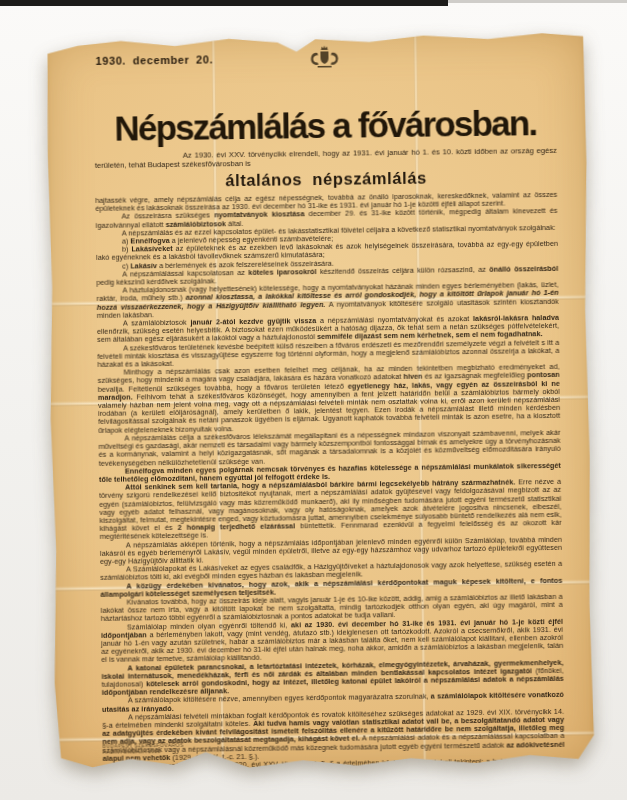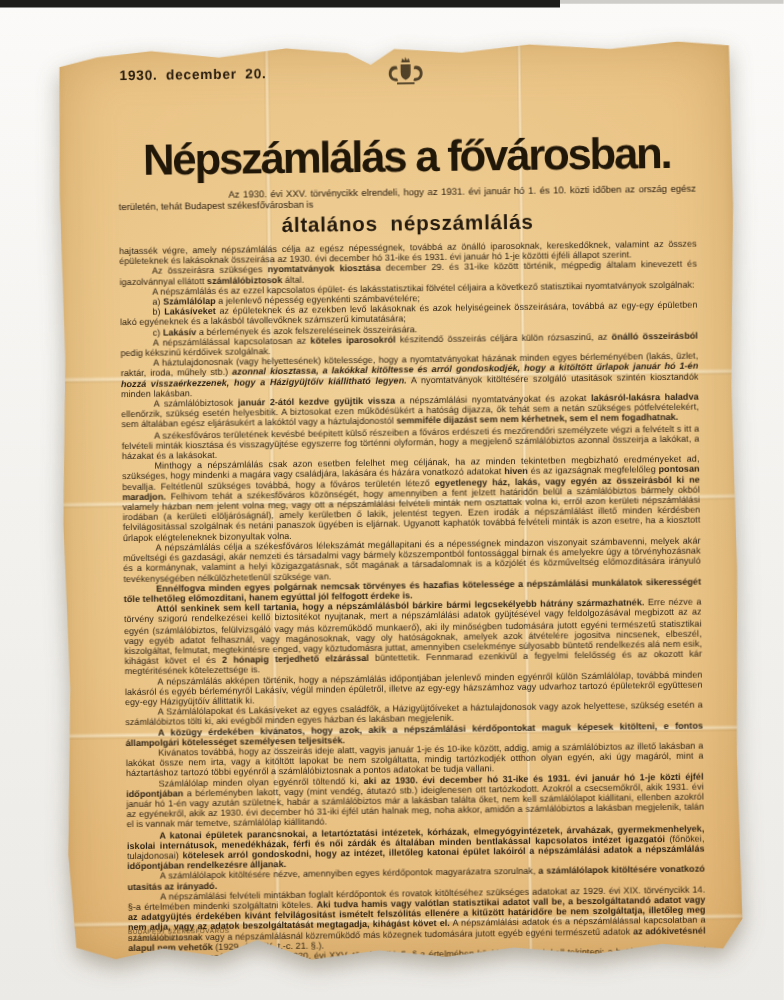--- a/index.html
+++ b/index.html
@@ -78,21 +78,21 @@
       <div class="intro">
           <p class="para"><span>Az 1930. évi XXV. törvénycikk elrendeli, hogy az 1931. évi január hó 1. és 10. közti időben az ország egész területén, tehát Budapest székesfővárosban is</span></p>
         </div>
 
       <div class="subheading">általános népszámlálás</div>
 
       <div class="body">
           <p><span>hajtassék végre, amely népszámlálás célja az egész népességnek, továbbá az önálló iparosoknak, kereskedőknek, valamint az összes épületeknek és lakásoknak összeirása az 1930. évi december hó 31-ike és 1931. évi január hó 1-je közötti éjféli állapot szerint.</span></p>
           <p class="indent"><span>Az összeirásra szükséges </span><span class="b">nyomtatványok kiosztása</span><span> december 29. és 31-ike között történik, mégpedig általam kinevezett és igazolvánnyal ellátott </span><span class="b">számlálóbiztosok</span><span> által.</span></p>
           <p class="indent"><span>A népszámlálás és az ezzel kapcsolatos épület- és lakásstatisztikai fölvétel céljaira a következő statisztikai nyomtatványok szolgálnak:</span></p>
-          <p class="indent"><span>a) </span><span class="b">Számlálólap</span><span> a jelenlevő népesség egyenkénti számbavételére;</span></p>
+          <p class="indent"><span>a) </span><span class="b">Ennélfogva</span><span> a jelenlevő népesség egyenkénti számbavételére;</span></p>
           <p class="indent"><span>b) </span><span class="b">Lakásíveket</span><span> az épületeknek és az ezekben levő lakásoknak és azok helyiségeinek összeirására, továbbá az egy-egy épületben lakó egyéneknek és a lakásból távollevőknek számszerű kimutatására;</span></p>
           <p class="indent"><span>c) </span><span class="b">Lakásív</span><span> a bérlemények és azok felszereléseinek összeirására.</span></p>
           <p class="indent"><span>A népszámlálással kapcsolatosan az </span><span class="b">köteles iparosokról</span><span> készitendő összeirás céljára külön rózsaszinű, az </span><span class="b">önálló összeirásból</span><span> pedig kékszinű kérdőivek szolgálnak.</span></p>
           <p class="indent"><span>A háztulajdonosnak (vagy helyettesének) kötelessége, hogy a nyomtatványokat házának minden egyes bérleményében (lakás, üzlet, raktár, iroda, műhely stb.) </span><span class="bi">azonnal kiosztassa, a lakókkal kitöltesse és arról gondoskodjék, hogy a kitöltött űrlapok január hó 1-én hozzá visszaérkezzenek, hogy a Házigyüjtőív kiállitható legyen.</span><span> A nyomtatványok kitöltésére szolgáló utasitások szintén kiosztandók minden lakásban.</span></p>
           <p class="indent"><span>A számlálóbiztosok </span><span class="b">január 2-ától kezdve gyüjtik vissza</span><span> a népszámlálási nyomtatványokat és azokat </span><span class="b">lakásról-lakásra haladva</span><span> ellenőrzik, szükség esetén helyesbitik. A biztosokat ezen működésükért a hatóság dijazza, ők tehát sem a netán szükséges pótfelvételekért, sem általában egész eljárásukért a lakóktól vagy a háztulajdonostól </span><span class="b">semmiféle dijazást sem nem kérhetnek, sem el nem fogadhatnak.</span></p>
           <p class="indent"><span>A székesfőváros területének kevésbé beépitett külső részeiben a főváros erdészeti és mezőrendőri személyzete végzi a felvételt s itt a felvételi minták kiosztása és visszagyüjtése egyszerre fog történni olyformán, hogy a megjelenő számlálóbiztos azonnal összeirja a lakókat, a házakat és a lakásokat.</span></p>
           <p class="indent"><span>Minthogy a népszámlálás csak azon esetben felelhet meg céljának, ha az minden tekintetben megbizható eredményeket ad, szükséges, hogy mindenki a magára vagy családjára, lakására és házára vonatkozó adatokat </span><span class="b">hiven</span><span> és az igazságnak megfelelőleg </span><span class="b">pontosan</span><span> bevallja. Feltétlenül szükséges továbbá, hogy a főváros területén létező </span><span class="b">egyetlenegy ház, lakás, vagy egyén az összeirásból ki ne maradjon.</span><span> Felhivom tehát a székesfőváros közönségét, hogy amennyiben a fent jelzett határidőn belül a számlálóbiztos bármely okból valamely házban nem jelent volna meg, vagy ott a népszámlálási felvételi minták nem osztattak volna ki, erről azon kerületi népszámlálási irodában (a kerületi elöljáróságnál), amely kerületben ő lakik, jelentést tegyen. Ezen irodák a népszámlálást illető minden kérdésben felvilágositással szolgálnak és netáni panaszok ügyében is eljárnak. Ugyanott kaphatók továbbá felvételi minták is azon esetre, ha a kiosztott űrlapok elégteleneknek bizonyultak volna.</span></p>
           <p class="indent"><span>A népszámlálás célja a székesfőváros lélekszámát megállapitani és a népességnek mindazon viszonyait számbavenni, melyek akár műveltségi és gazdasági, akár nemzeti és társadalmi vagy bármely közszempontból fontossággal birnak és amelyekre úgy a törvényhozásnak és a kormánynak, valamint a helyi közigazgatásnak, sőt magának a társadalomnak is a közjólét és közműveltség előmozditására irányuló tevékenységében nélkülözhetetlenül szüksége van.</span></p>
           <p class="indent"><span class="b">Ennélfogva minden egyes polgárnak nemcsak törvényes és hazafias kötelessége a népszámlálási munkálatok sikerességét tőle telhetőleg előmozditani, hanem egyúttal jól felfogott érdeke is.</span></p>
           <p class="indent"><span class="b">Attól senkinek sem kell tartania, hogy a népszámlálásból bárkire bármi legcsekélyebb hátrány származhatnék.</span><span> Erre nézve a törvény szigorú rendelkezései kellő biztositékot nyujtanak, mert a népszámlálási adatok gyüjtésével vagy feldolgozásával megbizott az az egyén (számlálóbiztos, felülvizsgáló vagy más közreműködő munkaerő), aki ily minőségben tudomására jutott egyéni természetű statisztikai vagy egyéb adatot felhasznál, vagy magánosoknak, vagy oly hatóságoknak, amelyek azok átvételére jogositva nincsenek, elbeszél, kiszolgáltat, felmutat, megtekintésre enged, vagy köztudomásra juttat, amennyiben cselekménye súlyosabb büntető rendelkezés alá nem esik, kihágást követ el és </span><span class="b">2 hónapig terjedhető elzárással</span><span> büntettetik. Fennmarad ezenkivül a fegyelmi felelősség és az okozott kár megtéritésének kötelezettsége is.</span></p>

